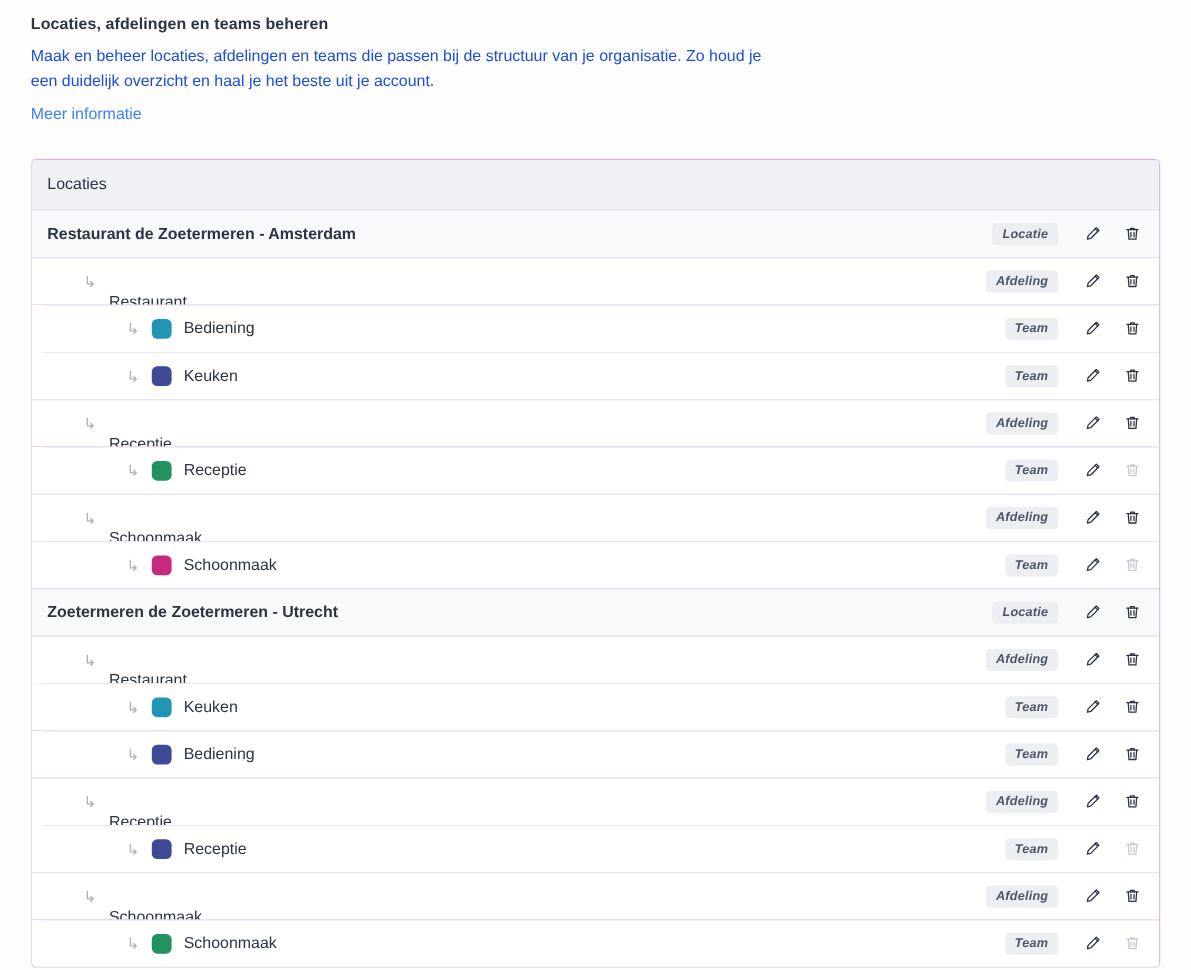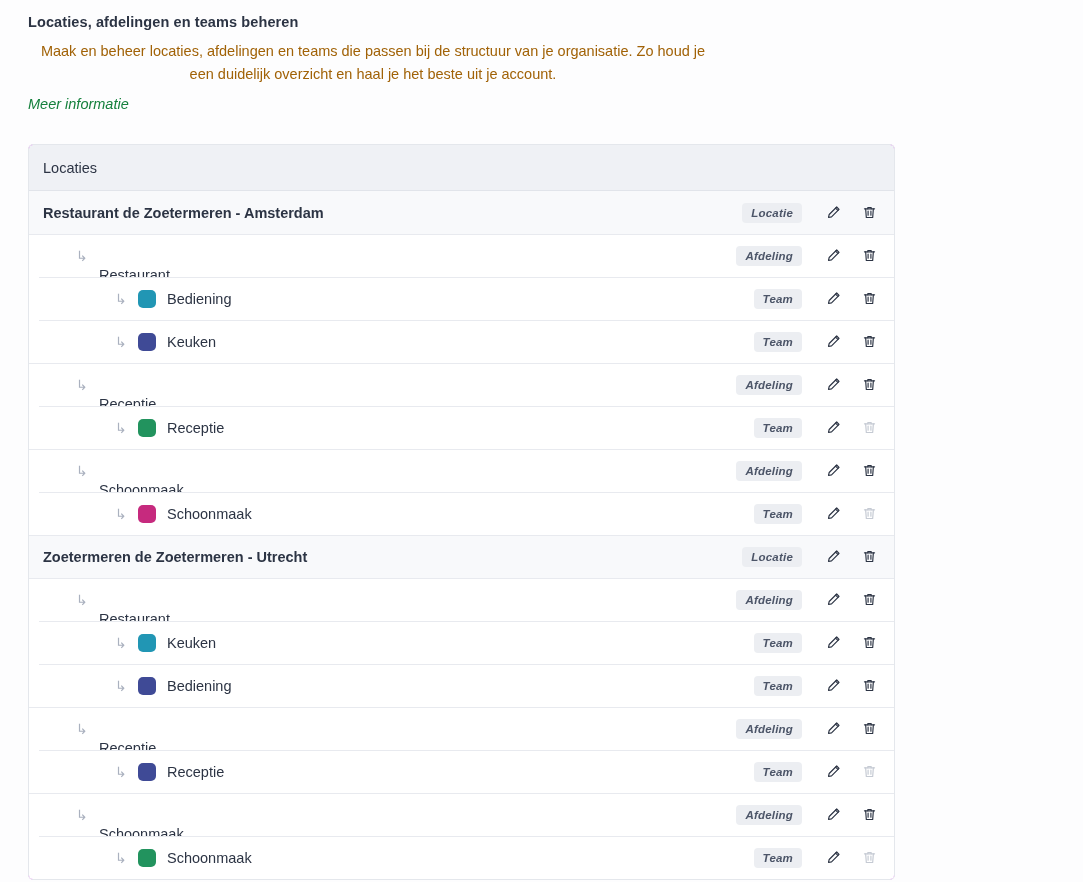--- a/index.html
+++ b/index.html
@@ -13,32 +13,32 @@
   }
   .page { width: 1083px; height: 882px; position: relative; overflow: hidden; }
 
   
   .intro { padding: 14px 44px 0 28px; }
   .intro-title {
     font-size: 14.5px; font-weight: bold; color: #2c3444;
     letter-spacing: .1px; margin: 0 0 9px 0; line-height: 1.2;
   }
   .intro-desc {
-    font-size: 14.5px; color: #a16207; line-height: 1.55;
-    max-width: 690px; margin: 0; text-align: center;
+    font-size: 14.5px; color: #1d4ed8; line-height: 1.55;
+    max-width: 690px; margin: 0;
   }
   .intro-link {
     display: inline-block; margin-top: 11px;
-    font-size: 14.5px; color: #15803d; text-decoration: none; cursor: pointer; font-style: italic;
+    font-size: 14.5px; color: #3b82f6; text-decoration: none; cursor: pointer;
   }
 
   
   .card {
     position: absolute; left: 28px; top: 144px;
-    width: 867px;
+    width: 1027px;
     background: #d946ef;
     border: 1px solid #e4e7ec;
     border-radius: 5px;
     overflow: hidden;
   }
   .card-header {
     height: 46px;
     background: #eff1f5;
     border-bottom: 1px solid #e1e4ea;
     display: flex; align-items: center; justify-content: space-between;

